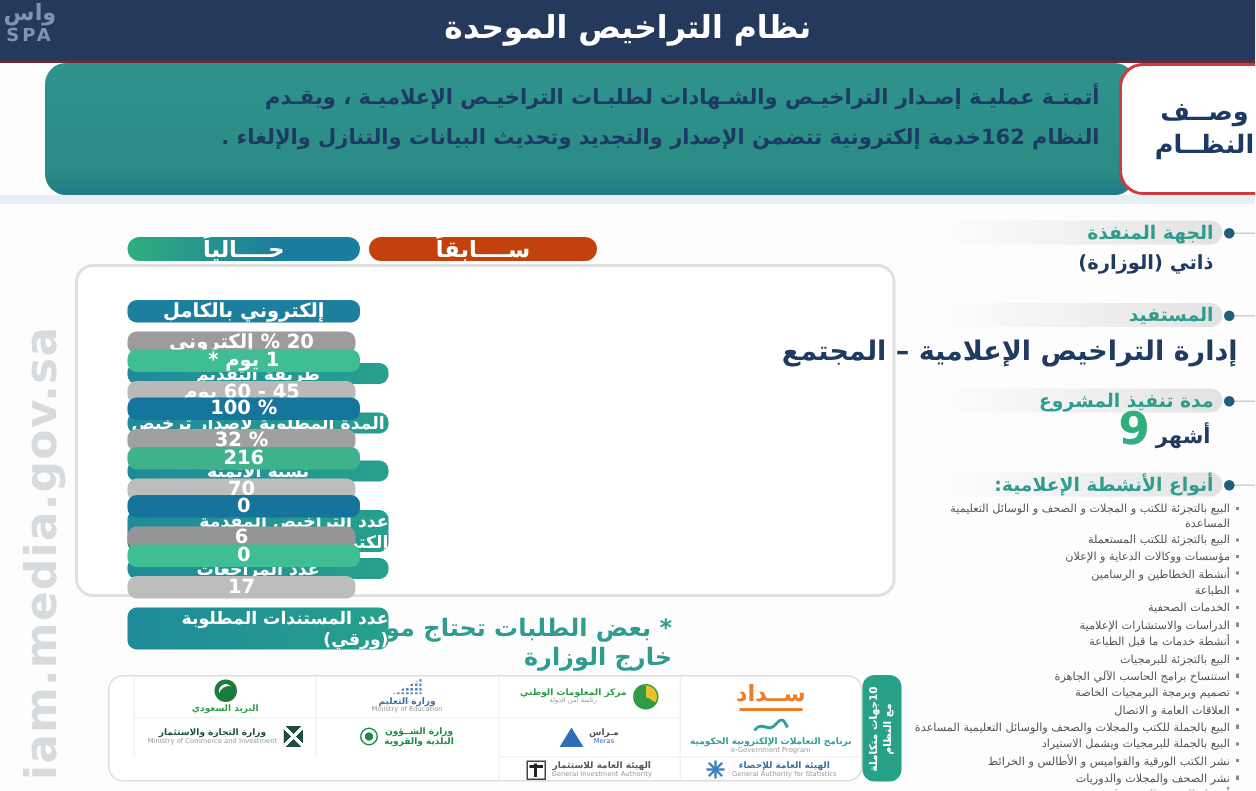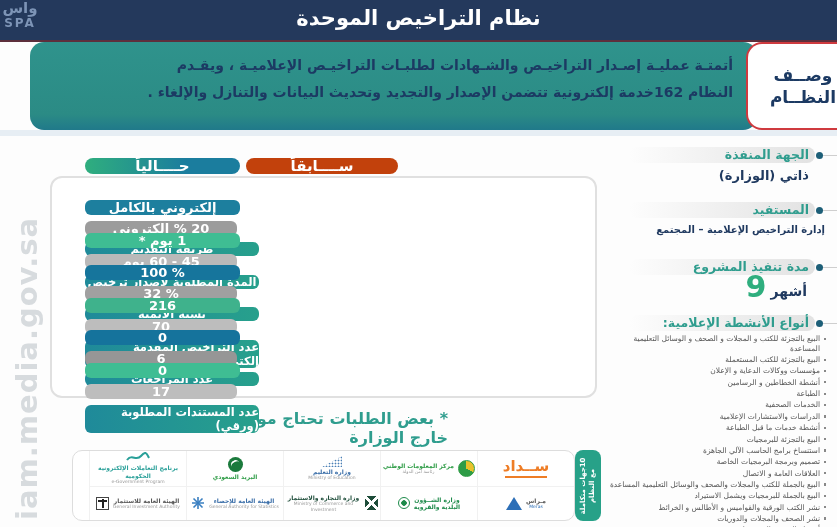--- a/index.html
+++ b/index.html
@@ -55,33 +55,33 @@
   
   .sec{position:absolute;right:0;width:235px;height:16px;text-decoration:underline;}
   .sec-line{position:absolute;right:0;top:7.5px;width:18px;height:1px;background:#cfcfcf;}
   .sec-bar{position:absolute;right:22px;top:0;width:186px;height:16px;border-radius:8px;
            background:linear-gradient(to left,#e2e2e2,rgba(226,226,226,0));}
   .sec-dot{position:absolute;right:14px;top:4.5px;width:7px;height:7px;border-radius:50%;
            background:#1d5f78;}
   .sec-title{position:absolute;right:28px;top:0;font-size:12.5px;font-weight:bold;color:#2f9d8e;}
   .sec-value{position:absolute;color:#203a60;font-weight:bold;text-align:right;}
   .v-entity{right:28px;top:168px;font-size:13px;}
-  .v-benef{right:12px;top:224px;font-size:10px;margin-left:20px;}
+  .v-benef{right:12px;top:224px;font-size:18px;margin-left:20px;}
   .months{position:absolute;right:30px;top:272px;display:flex;direction:ltr;gap:4px;}
   .months .num{font-size:30px;line-height:1;font-weight:bold;color:#2fae7e;}
   .months .unit{font-size:14px;font-weight:bold;color:#203a60;margin-top:11px;}
   .acts{position:absolute;right:10px;top:334px;width:222px;margin:0;padding:0;list-style:none;
         text-align:right;}
   .act{position:relative;padding-right:7px;font-size:7.5px;line-height:1.3;color:#555;
        margin-bottom:1.6px;}
   .act::before{content:'';position:absolute;right:1px;top:3.5px;width:2.2px;height:2.2px;background:#888;}
   
   .partners{position:absolute;left:72px;top:450px;width:503px;height:71px;background:#fff;
             border:1.5px solid #ddd;border-radius:10px;box-sizing:border-box;display:grid;
-            grid-template-columns:repeat(5,1fr);grid-template-rows:1fr 1fr;overflow:hidden;padding-left:16px;}
+            grid-template-columns:repeat(4,1fr);grid-template-rows:1fr 1fr;overflow:hidden;padding-left:16px;}
   .pcell{display:flex;align-items:center;justify-content:center;gap:4px;border-left:1px solid #f1f1f1;
          padding:1px 2px;box-sizing:border-box;}
   .pcell:nth-child(n+6){border-top:1px solid #f1f1f1;}
   .pcol{flex-direction:column;gap:1px;}
   .ptxt{display:flex;flex-direction:column;align-items:center;line-height:1.2;text-align:center;}
   .l1{font-size:6px;font-weight:bold;color:#555;}
   .l2{font-size:4.5px;color:#999;}
   .g .l1{color:#2e9c46;}  .b .l1{color:#3a6ea8;}  .mg .l1{color:#1d8a4a;}  .dg .l1{color:#1e4d3a;}
   .sadad-txt{font-size:15px;font-weight:bold;color:#ee7d26;line-height:1;}
   .sadad-rule{width:42px;height:1.5px;background:#ee7d26;margin:2px auto 0;}

